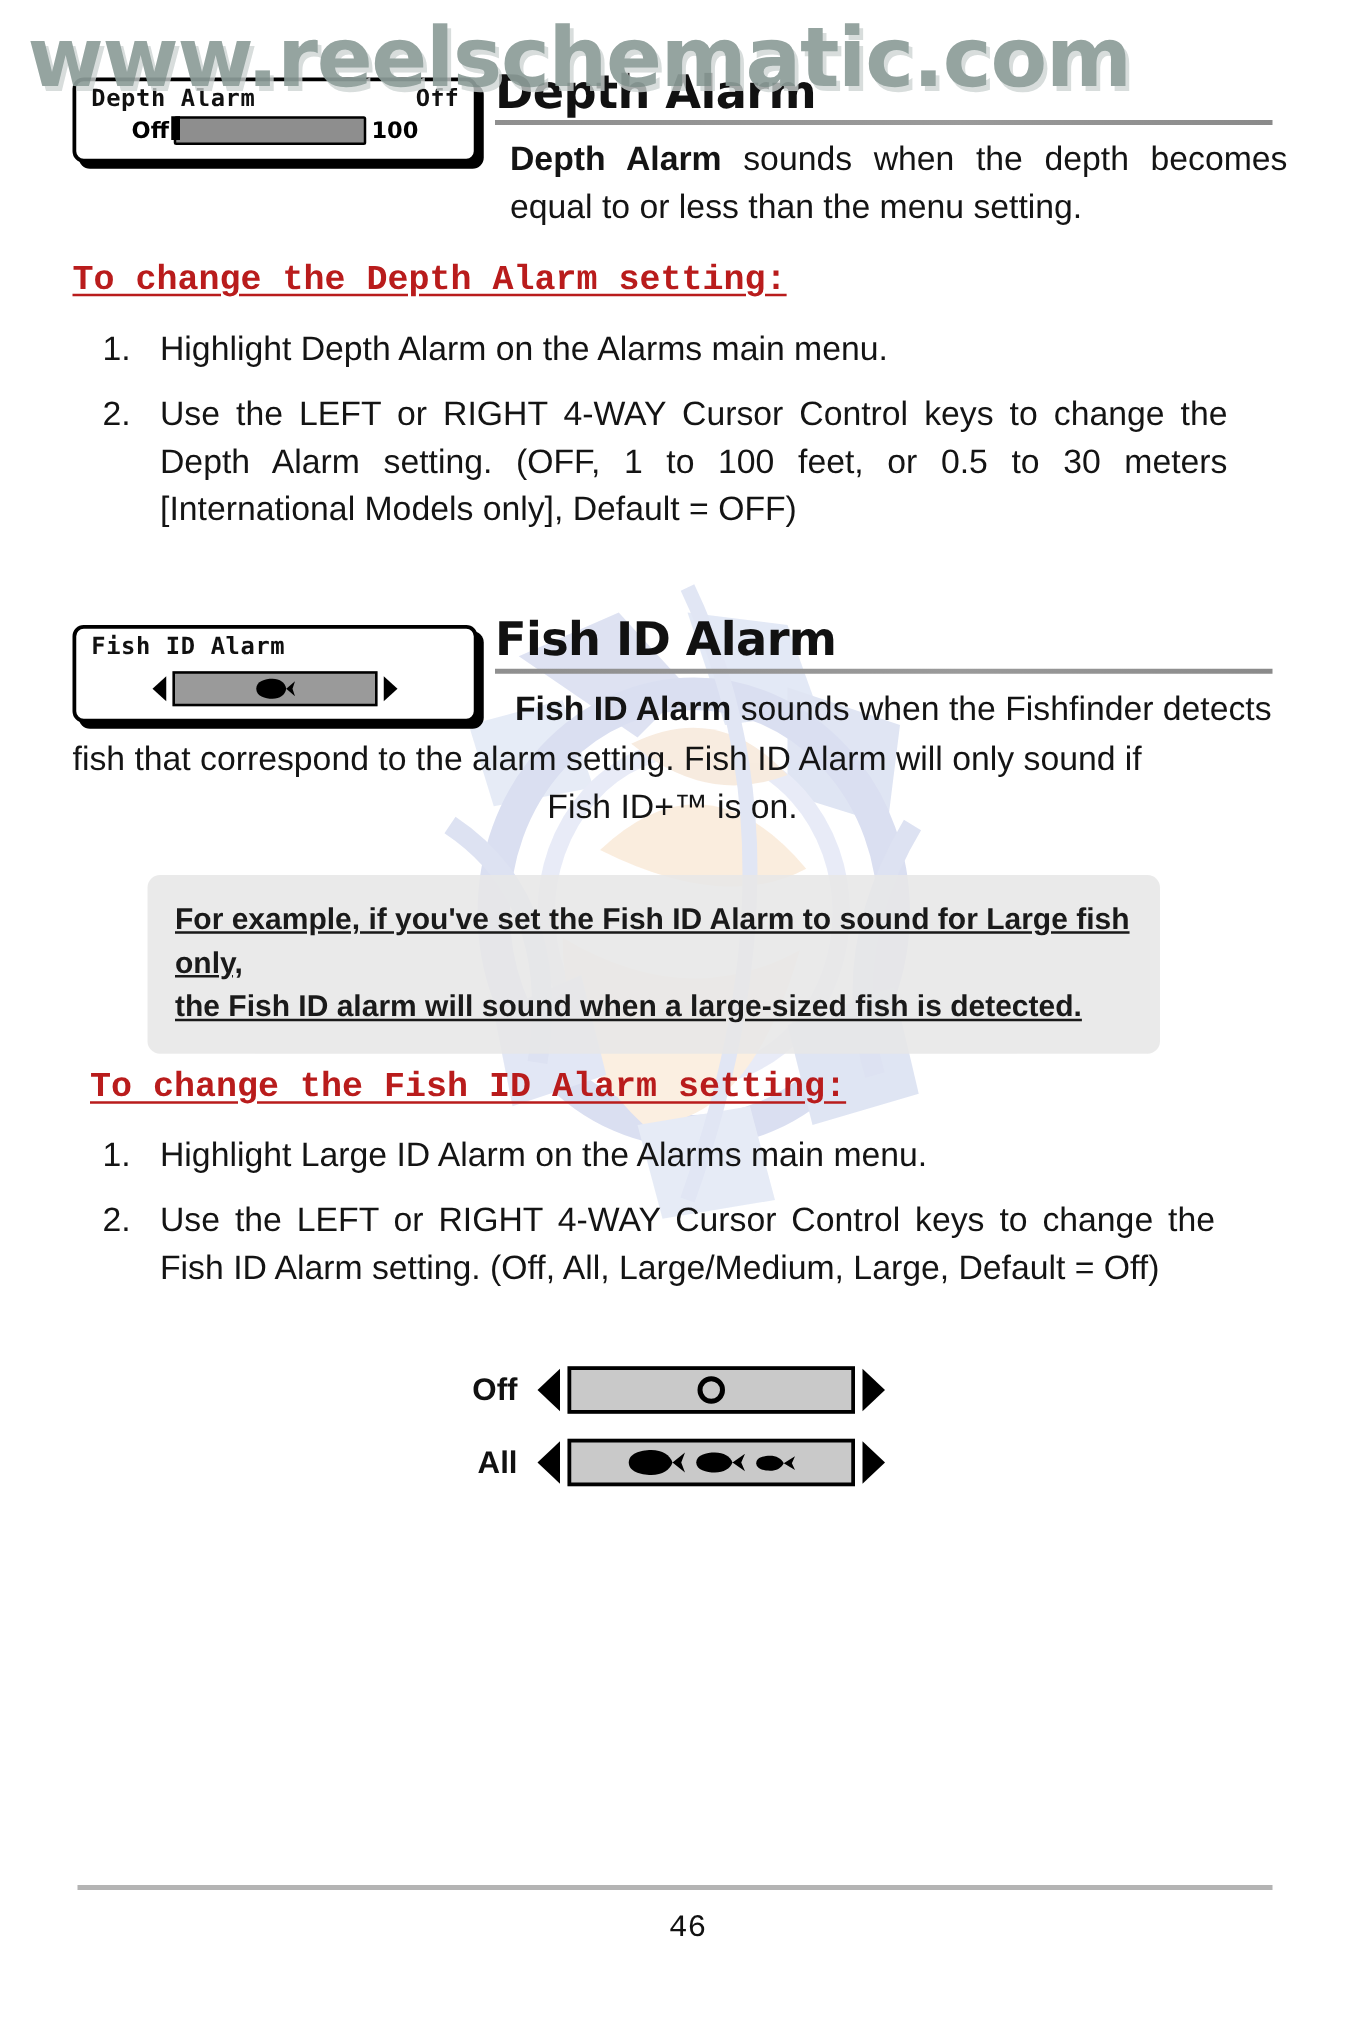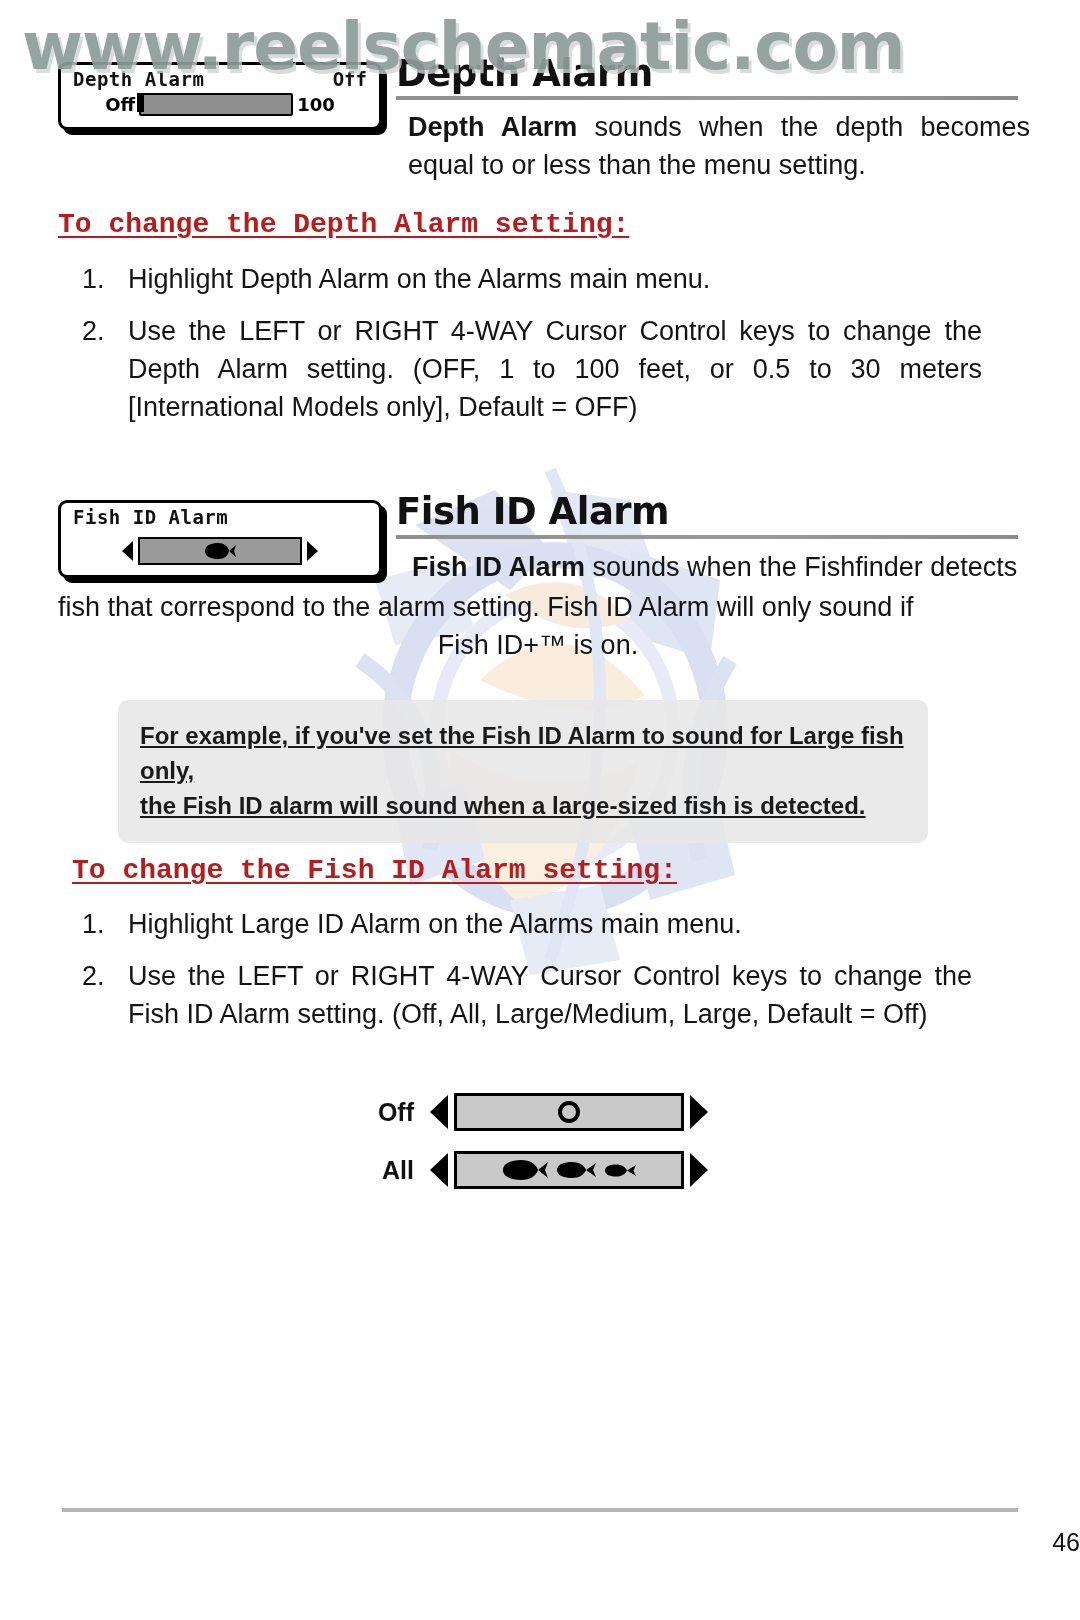--- a/index.html
+++ b/index.html
@@ -302,22 +302,22 @@
     width: 956px;
     height: 4px;
     background: #b4b4b4;
     z-index: 5;
   }
   .page-num {
     position: absolute;
     left: 0;
     right: 0;
     top: 1528px;
-    text-align: right;
-    font-family: Liberation Sans, sans-serif;
+    text-align: center;
+    font-family: Liberation Mono, monospace;
     font-size: 25px;
     color: #111;
     z-index: 5;
     padding-left: 20px;
   }
 </style>
 </head>
 <body>
 
 <div id="page">

